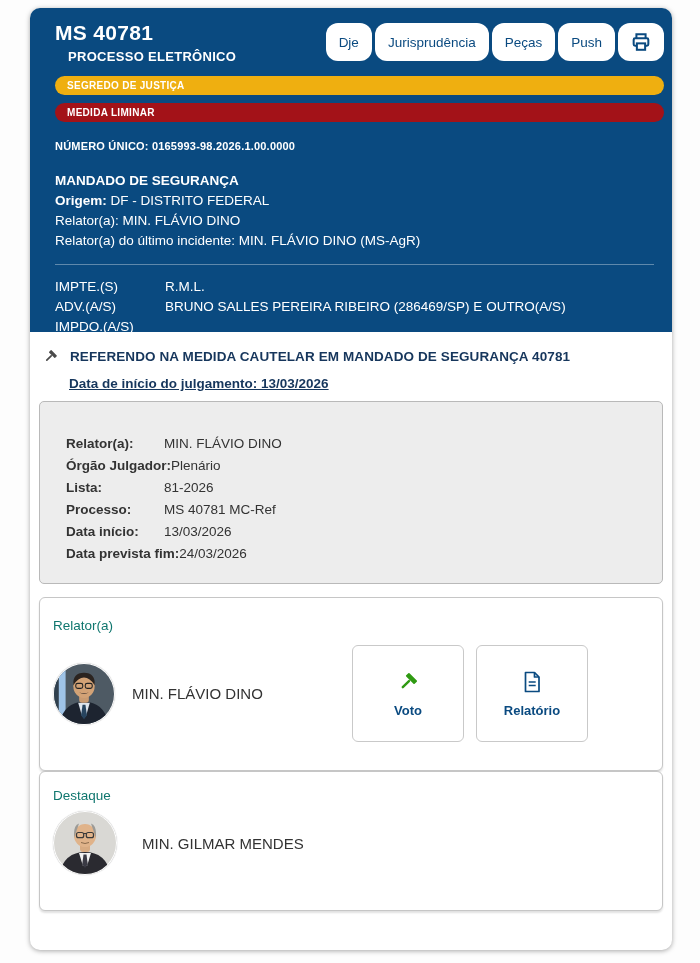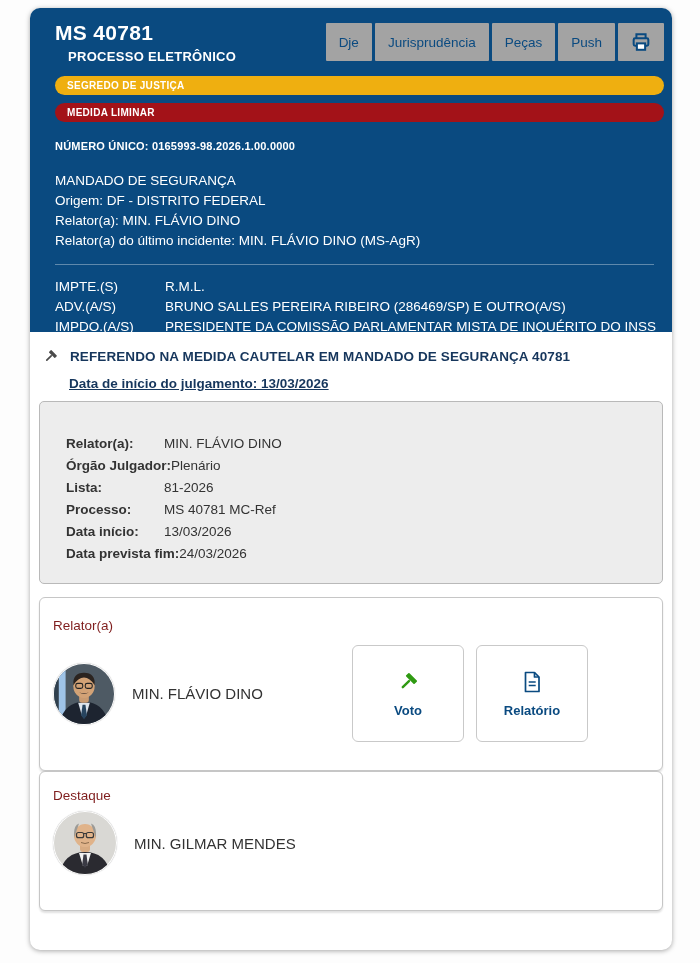--- a/index.html
+++ b/index.html
@@ -15,35 +15,35 @@
   
   .hdr{
     background:var(--header-bg,#0a4a80);color:#fff;height:324px;flex:none;
     box-sizing:border-box;padding:13px 8px 0 25px;
   }
   .hdr-top{display:flex;justify-content:space-between;align-items:flex-start;}
   .case-no{font-size:21px;font-weight:bold;letter-spacing:.3px;line-height:24px;}
   .ptype{font-size:13px;font-weight:bold;margin:4px 0 0 13px;letter-spacing:.3px;}
   .navbtns{display:flex;gap:3px;margin-top:2px;}
   .navbtn{
-    background:#a3a3a3;color:var(--header-bg,#0a4a80);border:none;border-radius:1px;
+    background:#ffffff;color:var(--header-bg,#0a4a80);border:none;border-radius:12px;
     font-family:inherit;font-size:13.5px;padding:0 13px;height:38px;cursor:pointer;
     display:flex;align-items:center;justify-content:center;text-align:right;
   }
   .printbtn{width:46px;padding:0;}
   .badges{display:flex;gap:8px;margin-top:12px;flex-direction:column;}
   .badge{
     font-size:10px;font-weight:bold;color:#fff;border-radius:10px;
     padding:5px 12px 4px;letter-spacing:.3px;line-height:10px;
   }
   .badge.y{background:var(--badge-yellow,#efaf10);}
   .badge.r{background:var(--badge-red,#a31218);}
   .numero{font-size:11px;font-weight:bold;margin-top:18px;letter-spacing:.2px;}
   .classblock{margin-top:19px;font-size:13.5px;line-height:20px;}
-  .b{font-weight:normal;}
+  .b{font-weight:bold;}
   .hdr-divider{border:none;border-top:1px solid rgba(255,255,255,.35);margin:13px 10px 0 0;}
   .parties{margin-top:12px;font-size:13.5px;line-height:20px;}
   .party{display:flex;}
   .party .role{width:110px;flex:none;}
   .party .pname{white-space:pre-line;}
   
   .bodyc{padding:16px 9px 0;flex:1;box-sizing:border-box;}
   .jtitle-row{display:flex;align-items:center;gap:11px;padding-left:3px;cursor:pointer;}
   .jtitle{font-size:13.5px;font-weight:bold;color:var(--title-navy,#16365c);letter-spacing:.1px;}
   .jdate{
@@ -55,23 +55,23 @@
     height:183px;box-sizing:border-box;padding:31px 10px 0 26px;
   }
   .inforow{display:flex;font-size:13.5px;line-height:22px;color:#333;}
   .inforow .lbl{min-width:98px;font-weight:bold;}
   .panel{
     border:1px solid #c6c6c6;border-radius:6px;background:#fff;
     box-shadow:0 2px 2px rgba(0,0,0,.12);box-sizing:border-box;padding:20px 18px 0 13px;
   }
   .panel.relator{margin-top:13px;height:174px;}
   .panel.destaque{height:140px;padding-top:16px;}
-  .panel-title{font-size:13.5px;color:#7f1d1d;}
+  .panel-title{font-size:13.5px;color:#0f766e;}
   .prow{display:flex;align-items:center;margin-top:12px;}
-  .prow.d{margin-top:8px;}
+  .prow.d{margin-top:8px;gap:8px;}
   .avatar{width:62px;height:62px;border-radius:50%;flex:none;box-shadow:0 0 1px rgba(0,0,0,.4);}
   .avatar.lg{width:64px;height:64px;}
   .mname{font-size:15px;color:#333;margin-left:17px;white-space:nowrap;}
   .actions{display:flex;gap:12px;margin-left:auto;margin-right:56px;}
   .action{
     width:112px;height:97px;background:#fff;border:1px solid #c9c9c9;border-radius:6px;
     display:flex;flex-direction:column;align-items:center;justify-content:center;gap:9px;
     cursor:pointer;font-family:inherit;
   }
   .albl{font-size:13px;font-weight:bold;color:var(--accent,#0a4a80);}
@@ -128,22 +128,20 @@
       <div class="party">
         <span class="role">IMPTE.(S)</span>
         <span class="pname">R.M.L.</span>
       </div>
       <div class="party">
         <span class="role">ADV.(A/S)</span>
         <span class="pname">BRUNO SALLES PEREIRA RIBEIRO (286469/SP) E OUTRO(A/S)</span>
       </div>
       <div class="party">
         <span class="role">IMPDO.(A/S)</span>
-        <span class="pname">PRESIDENTE DA COMISSÃO PARLAMENTAR MISTA DE INQUÉRITO DO INSS
-- CPMI DO INSS</span>
       </div>
       <div class="party">
         <span class="role">ADV.(A/S)</span>
         <span class="pname">MARCELO CHELÍ DE LIMA (391675/SP)</span>
       </div>
     </div>
   </div>
 
   <div class="bodyc">
 

